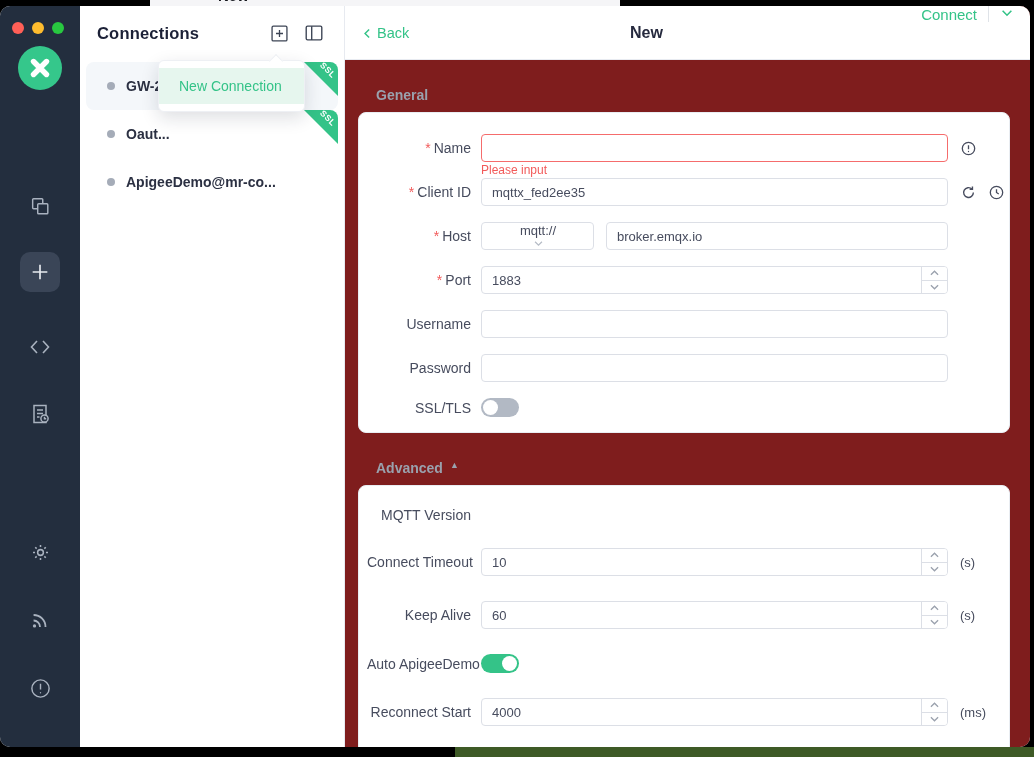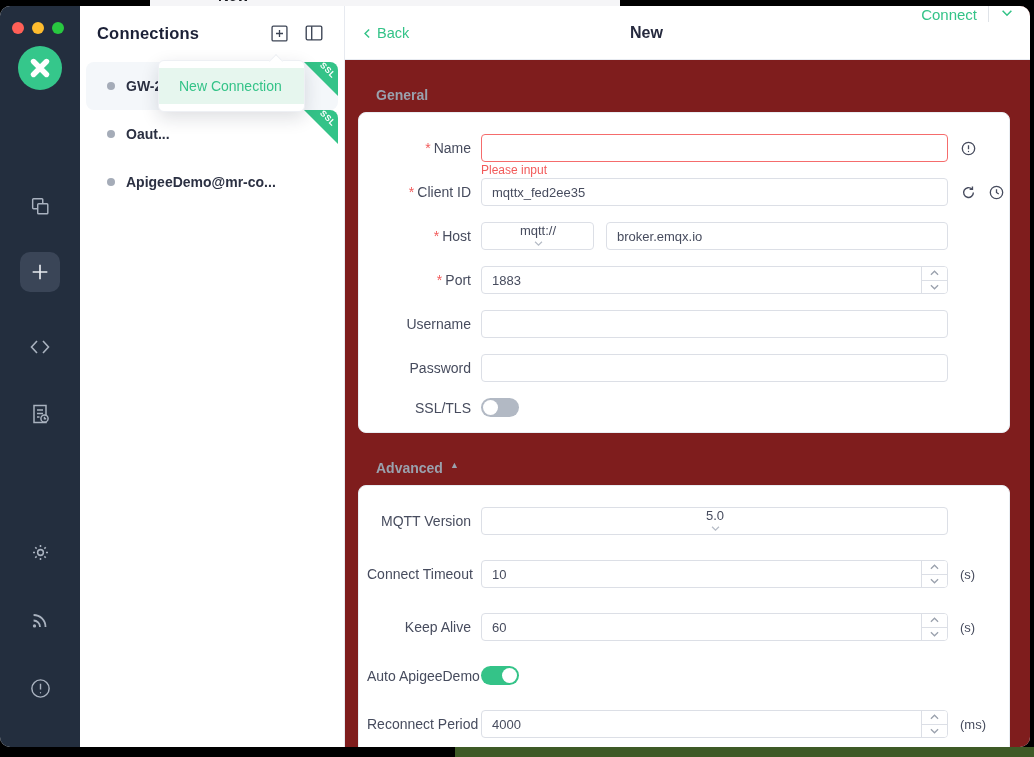--- a/index.html
+++ b/index.html
@@ -389,30 +389,20 @@
           <span>Advanced</span>
             <span class="tri">▲</span>
         </div>
 
         <div class="card adv">
 
           <div class="row">
             <div class="row-label">
               <span>MQTT Version</span>
             </div>
-            <div class="row-control">
-              <div class="select full">
-                <span>5.0</span>
-                <span class="chev">
-                  <svg width="11" height="11" viewBox="0 0 16 16" fill="none" stroke="currentColor" stroke-width="1.8">
-                    <path d="M3 5.5 L8 10.5 L13 5.5"></path>
-                  </svg>
-                </span>
-              </div>
-            </div>
           </div>
 
           <div class="row">
             <div class="row-label">
               <span>Connect Timeout</span>
             </div>
             <div class="row-control">
               <div class="num-wrap">
                 <input class="txt-input" value="10" style="">
                 <div class="stepper">
@@ -462,21 +452,21 @@
             </div>
             <div class="row-control">
               <div class="toggle on">
                   <span class="knob"></span>
                 </div>
             </div>
           </div>
 
           <div class="row">
             <div class="row-label">
-              <span>Reconnect Period</span>
+              <span>Reconnect Start</span>
             </div>
             <div class="row-control">
               <div class="num-wrap">
                 <input class="txt-input" value="4000" style="">
                 <div class="stepper">
                   <div class="step up">
                     <svg width="9" height="6" viewBox="0 0 10 6" fill="none" stroke="currentColor" stroke-width="1.4">
                         <path d="M1 5 L5 1 L9 5"></path>
                       </svg>
                   </div>

